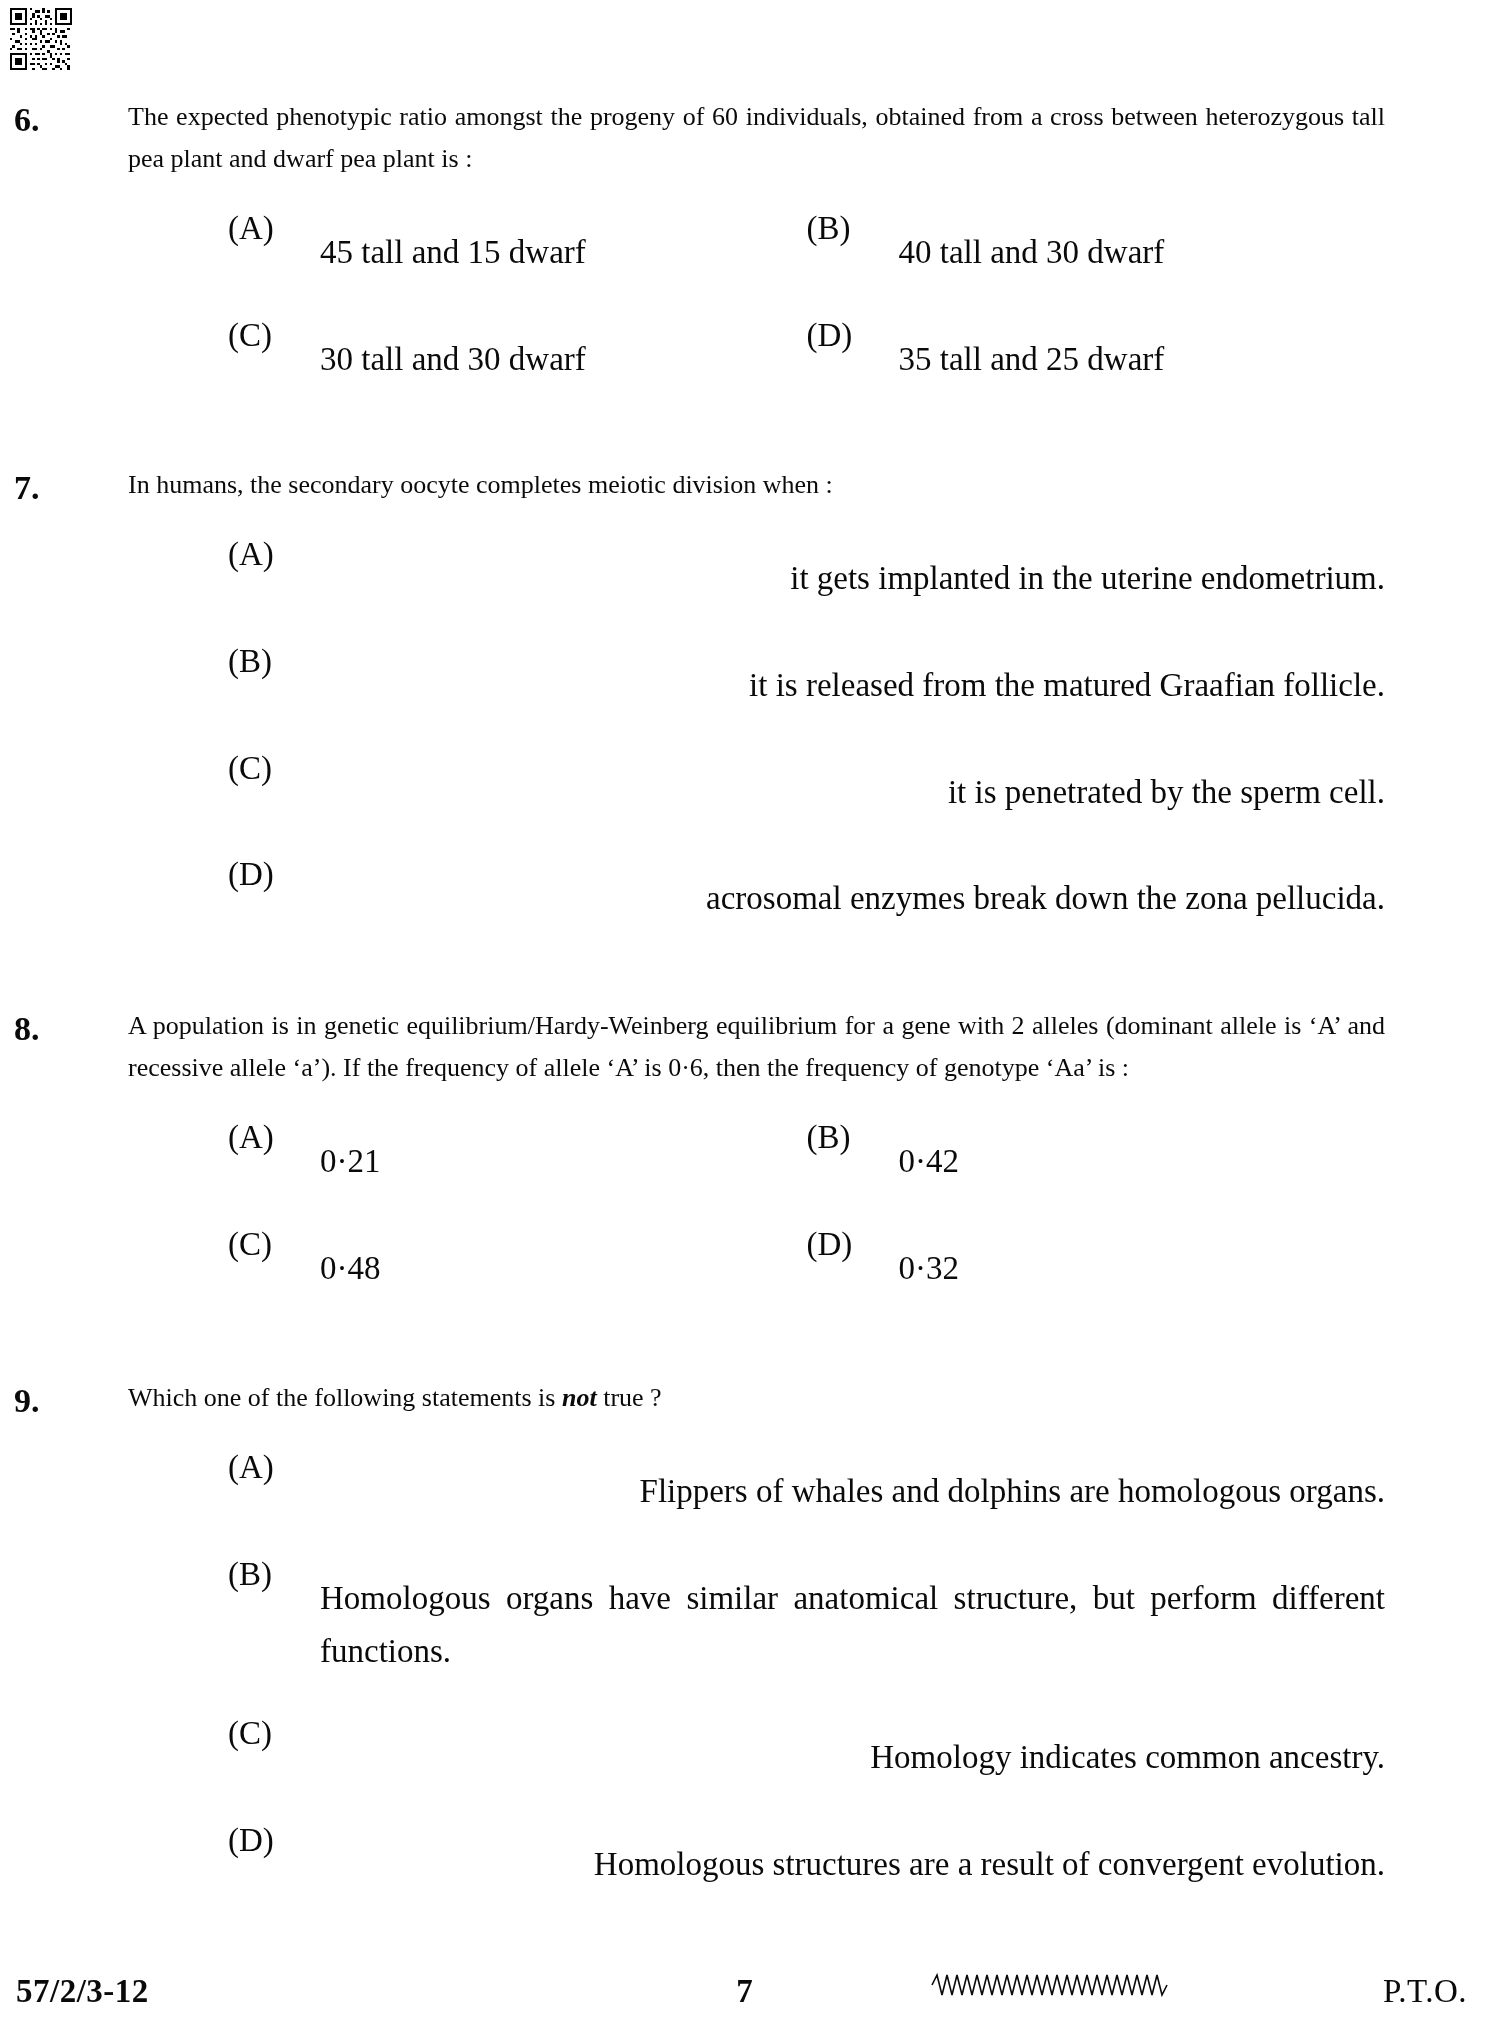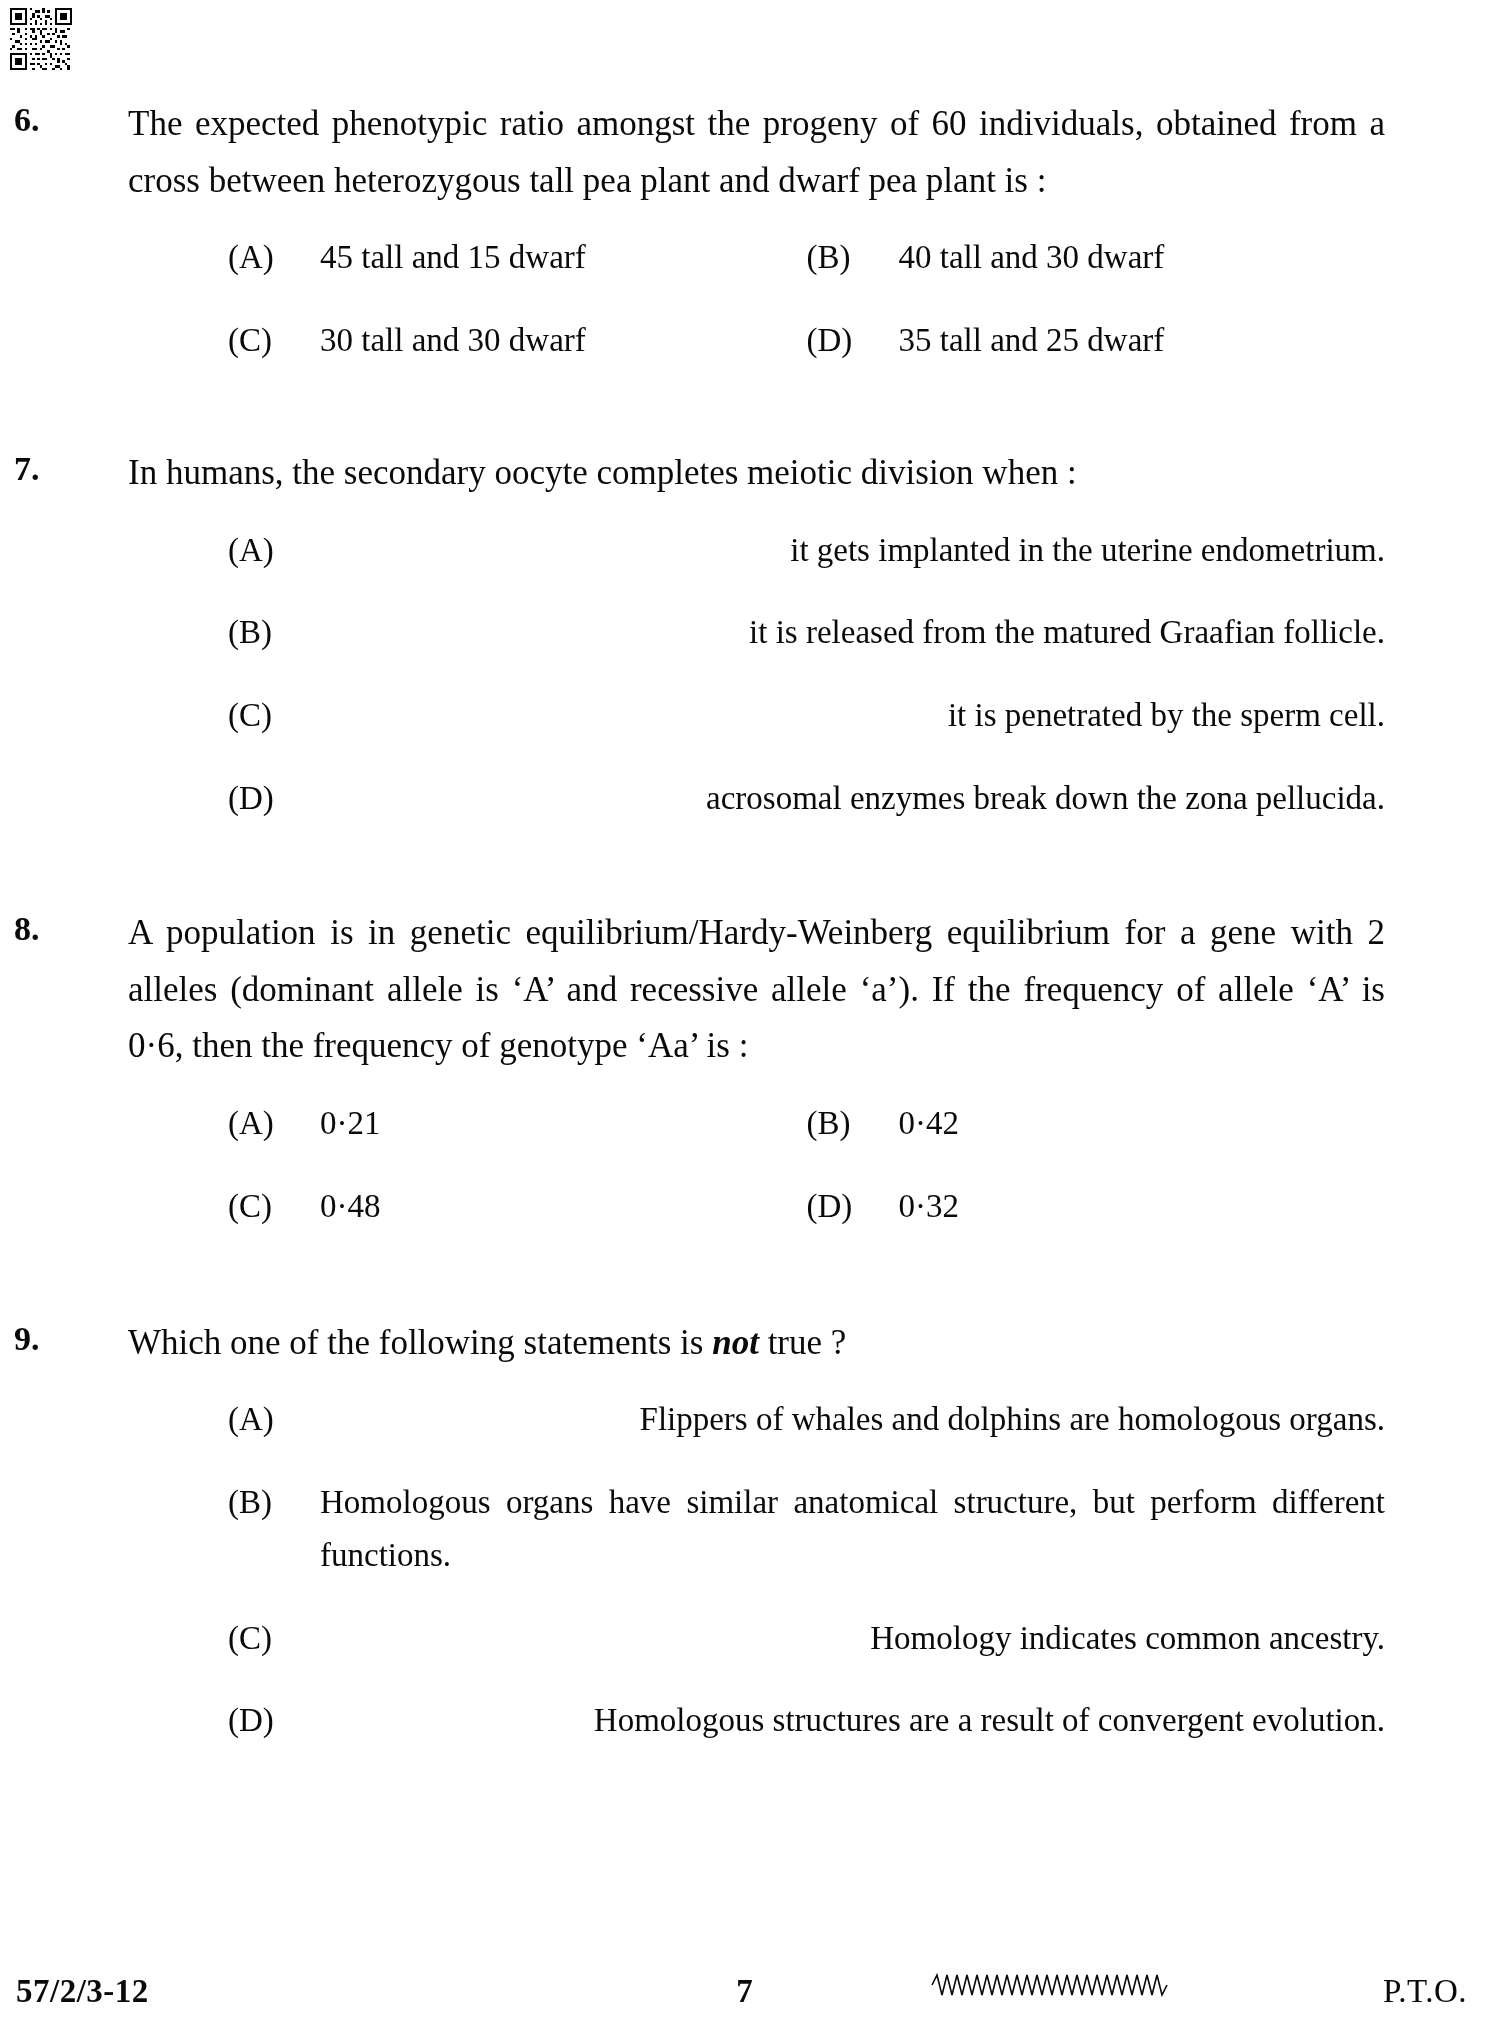--- a/index.html
+++ b/index.html
@@ -51,21 +51,21 @@
     left: 14px;
     top: 0;
     width: 60px;
     text-align: left;
     font-weight: bold;
     font-size: 34px;
     line-height: 1.42;
   }
 
   .q-stem {
-    font-size: 35px;
+    font-size: 26px;
     line-height: 1.62;
     text-align: justify;
     text-justify: inter-word;
     margin: 0;
   }
   .q-stem.nojust { text-align: left; }
 
   .q-stem i.em {
     font-weight: bold;
   }
@@ -90,20 +90,21 @@
     align-items: flex-start;
     font-size: 33px;
     line-height: 1.6;
   }
   .opt .lab {
     flex: 0 0 auto;
     width: 92px;
   }
   .opt .txt {
     flex: 1 1 auto;
+    margin-top: 24px;
   }
 
   
   .opt-row.two-col .opt {
     width: 50%;
     box-sizing: border-box;
   }
   .opt-row.two-col .opt:first-child { padding-right: 10px; }
 
   

